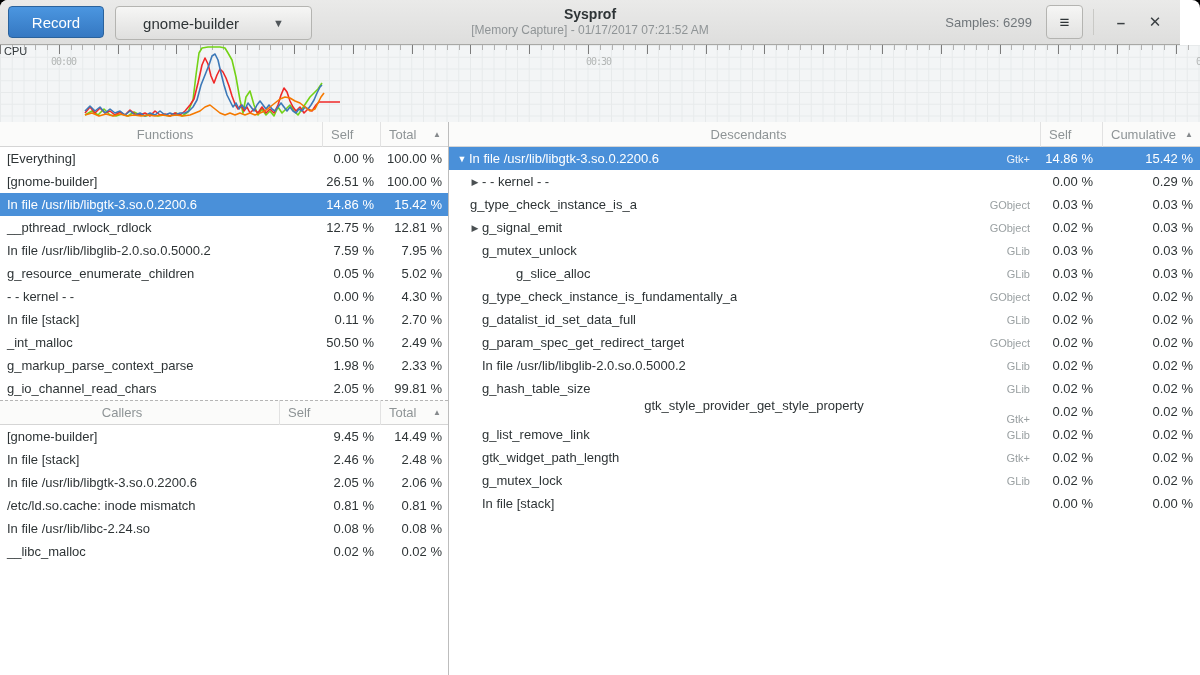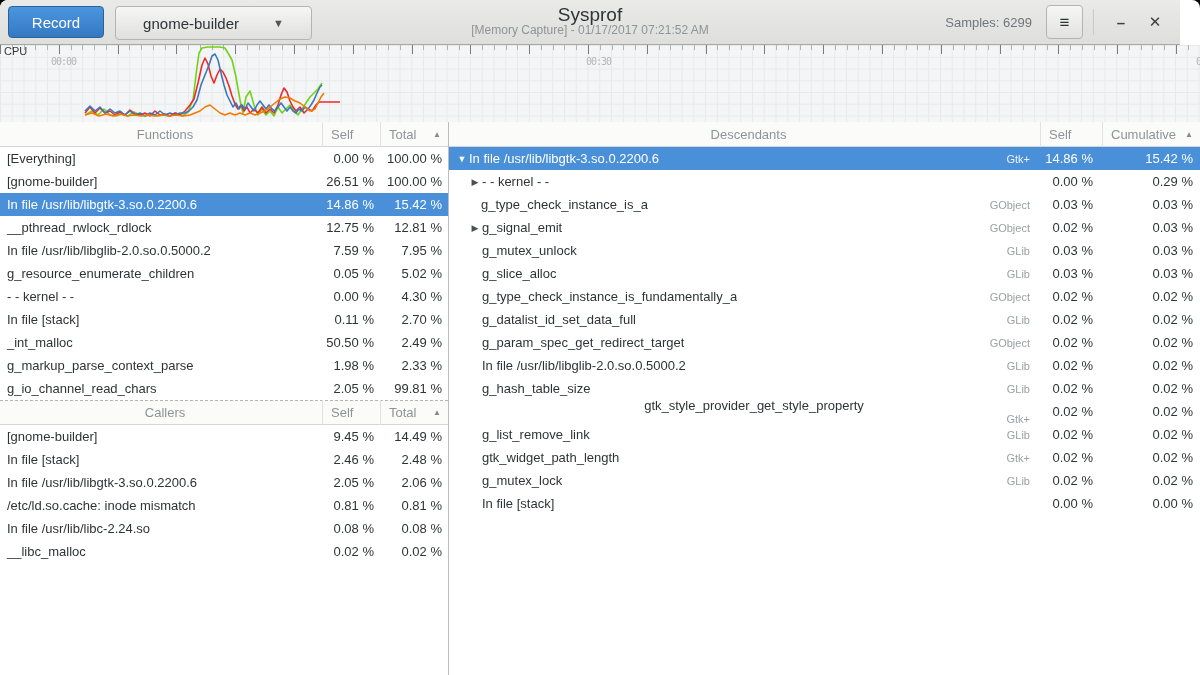--- a/index.html
+++ b/index.html
@@ -12,21 +12,21 @@
     display:flex;align-items:center;}
   .record-btn{position:absolute;left:8px;top:6px;width:96px;height:32px;
     background:linear-gradient(#4b96e0,#3578c2);border:1px solid #2a629c;border-radius:4px;
     color:#fff;font-size:15px;font-family:inherit;cursor:pointer;}
   .combo{position:absolute;left:115px;top:6px;width:195px;height:32px;
     background:linear-gradient(#f6f6f5,#dfdfde);border:1px solid #b4b4b1;border-radius:4px;
     display:flex;align-items:center;justify-content:center;gap:34px;font-size:15px;color:#2e3436;cursor:pointer;}
   .combo-arrow{font-size:11px;color:#50565a;}
   .title-block{position:absolute;left:0;right:0;top:0;height:44px;display:flex;flex-direction:column;
     align-items:center;justify-content:center;pointer-events:none;}
-  .title{font-size:19px;font-weight:normal;color:#2e3436;line-height:17px;}
+  .title{font-size:14px;font-weight:bold;color:#2e3436;line-height:17px;}
   .subtitle{font-size:12px;color:#8f9496;line-height:15px;}
   .hb-right{position:absolute;right:8px;top:0;height:44px;display:flex;align-items:center;}
   .samples{font-size:13px;color:#70767a;margin-right:14px;}
   .menu-btn{width:37px;height:34px;background:linear-gradient(#f6f6f5,#e2e2e1);
     border:1px solid #b4b4b1;border-radius:4px;font-size:17px;color:#2e3436;line-height:1;cursor:pointer;}
   .hb-sep{width:1px;height:26px;background:#c9c9c6;margin:0 10px;}
   .win-btn{width:34px;height:34px;background:transparent;border:none;color:#3a3f42;
     font-size:15px;cursor:pointer;padding:0;}
   .win-btn.min{font-weight:bold;}
 
@@ -40,21 +40,21 @@
   .t-label{position:absolute;font-size:10px;color:#b3b6b5;z-index:3;font-family:"DejaVu Sans Mono",monospace;letter-spacing:-1px;}
 
   
   .main{position:absolute;left:0;top:122px;width:1200px;bottom:0;background:#fff;}
   .pane-divider{position:absolute;left:448px;top:0;bottom:0;width:1px;background:#bdbdbd;}
   .left-pane{position:absolute;left:0;top:0;width:448px;bottom:0;}
   .right-pane{position:absolute;left:449px;top:0;right:0;bottom:0;}
 
   .th-row{display:flex;height:25px;align-items:center;background:#fbfbfa;
     border-bottom:1px solid #d5d5d5;color:#8e9496;font-size:13px;box-sizing:border-box;}
-  .callers-block .th-row{border-top:1px dashed #b5b5b5;}
+  .callers-block .th-row{border-top:1px dashed #b5b5b5;gap:43px;}
   .th-name{flex:1;padding-left:8px;text-align:center;}
   .th-cell{box-sizing:border-box;border-left:1px solid #e2e2e2;padding-left:8px;height:25px;
     display:flex;align-items:center;}
   .sort-arrow{margin-left:auto;margin-right:7px;font-size:8px;color:#85898c;}
 
   .trow{display:flex;height:23px;align-items:center;font-size:13px;color:#2e3436;background:#fff;}
   .trow.selected{background:#4a90d9;color:#fff;}
   .c-name{flex:1;padding-left:7px;white-space:nowrap;overflow:hidden;}
   .c-self{width:58px;box-sizing:border-box;text-align:right;padding-right:6px;white-space:nowrap;}
   .c-total{width:68px;box-sizing:border-box;text-align:right;padding-right:6px;white-space:nowrap;}
@@ -349,21 +349,21 @@
           <div class="trow">
             <span class="d-name" style="padding-left: 19px;">
               <span class="expander">▶</span>
               <span class="d-label">- - kernel - -</span>
               <span class="d-tag" style="margin-left: auto;"></span>
             </span>
             <span class="d-self">0.00 %</span>
             <span class="d-cum">0.29 %</span>
           </div>
           <div class="trow">
-            <span class="d-name" style="padding-left: 18px; text-align: right;">
+            <span class="d-name" style="padding-left: 7px; text-align: right;">
               <span class="expander"></span>
               <span class="d-label">g_type_check_instance_is_a</span>
               <span class="d-tag" style="margin-left: auto;">GObject</span>
             </span>
             <span class="d-self">0.03 %</span>
             <span class="d-cum">0.03 %</span>
           </div>
           <div class="trow">
             <span class="d-name" style="padding-left: 19px;">
               <span class="expander">▶</span>
@@ -376,21 +376,21 @@
           <div class="trow">
             <span class="d-name" style="padding-left: 19px;">
               <span class="expander"></span>
               <span class="d-label">g_mutex_unlock</span>
               <span class="d-tag" style="margin-left: auto;">GLib</span>
             </span>
             <span class="d-self">0.03 %</span>
             <span class="d-cum">0.03 %</span>
           </div>
           <div class="trow">
-            <span class="d-name" style="padding-left: 19px;">
+            <span class="d-name" style="padding-left: 19px; gap: 34px;">
               <span class="expander"></span>
               <span class="d-label">g_slice_alloc</span>
               <span class="d-tag" style="margin-left: auto;">GLib</span>
             </span>
             <span class="d-self">0.03 %</span>
             <span class="d-cum">0.03 %</span>
           </div>
           <div class="trow">
             <span class="d-name" style="padding-left: 19px;">
               <span class="expander"></span>

